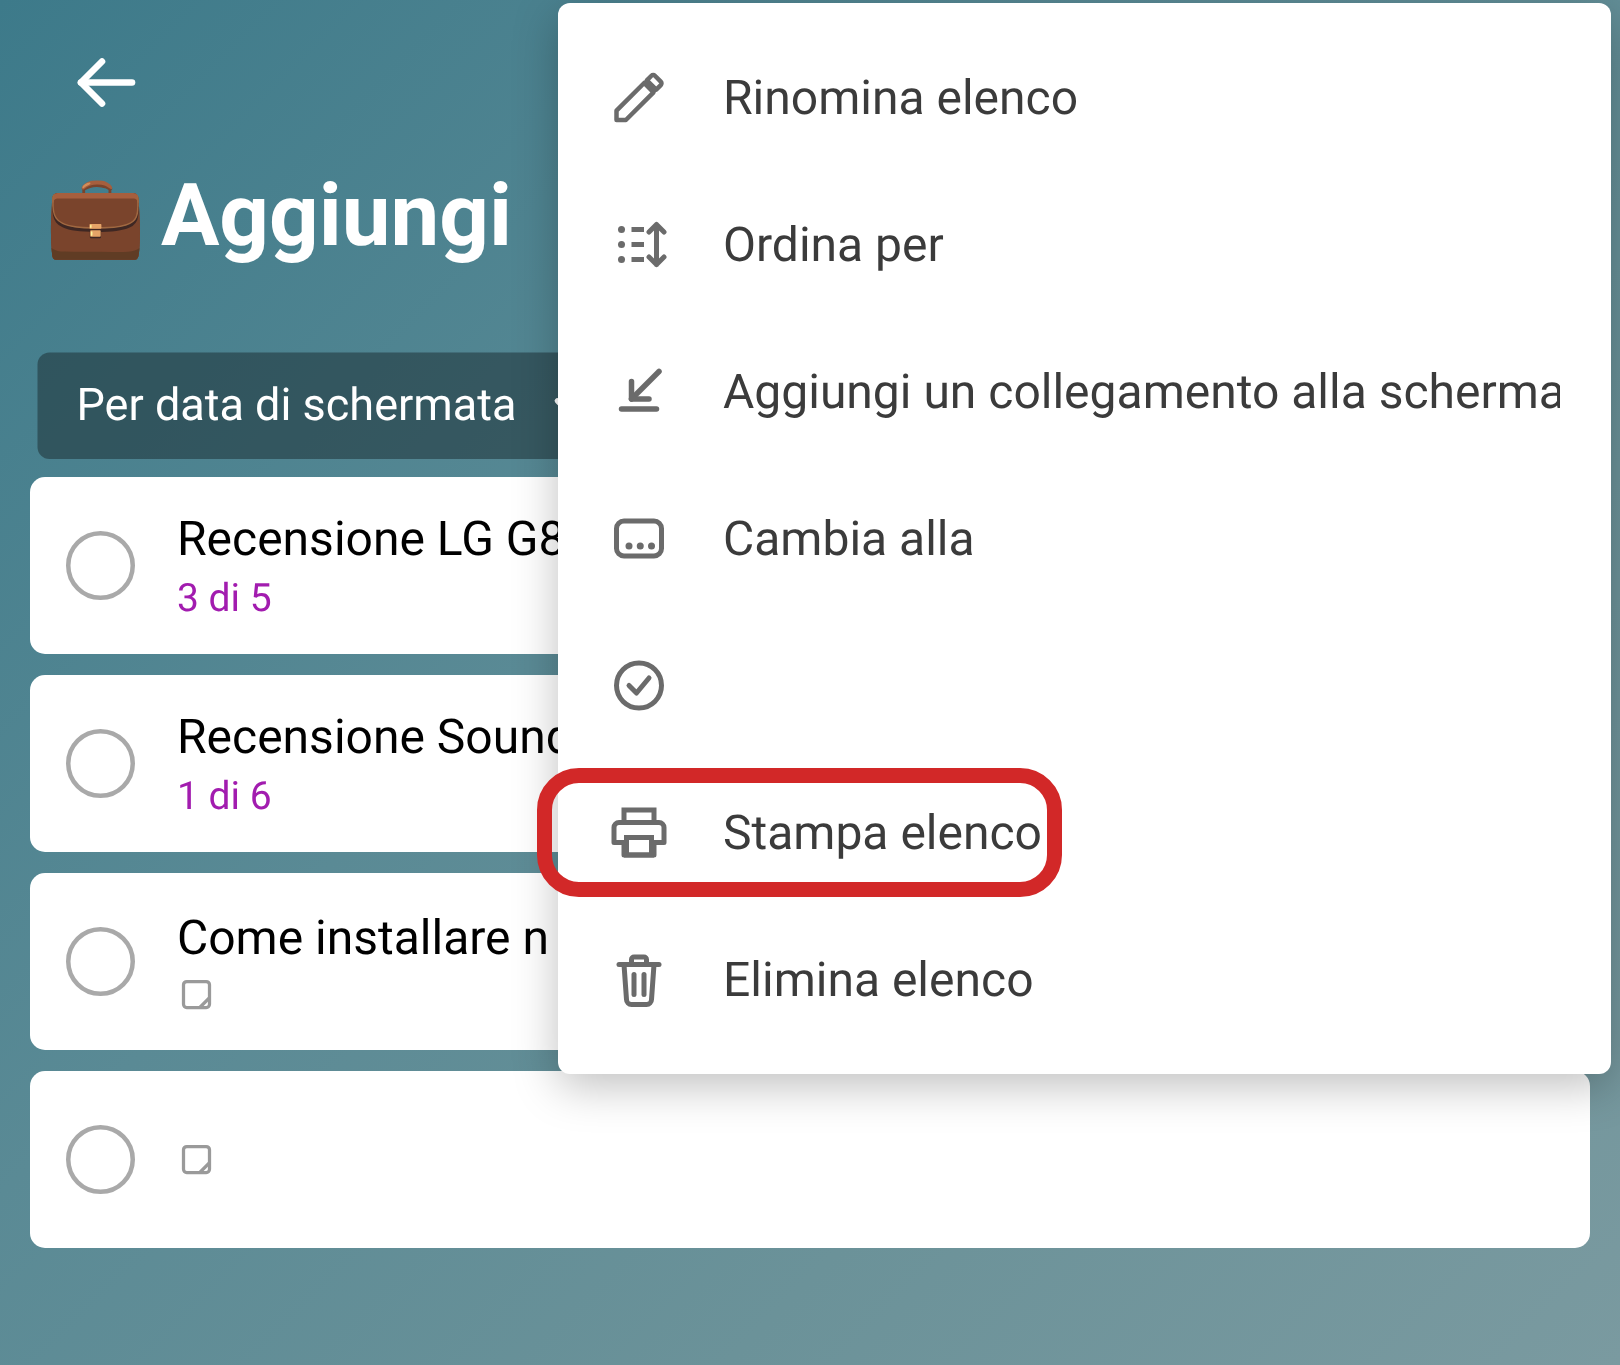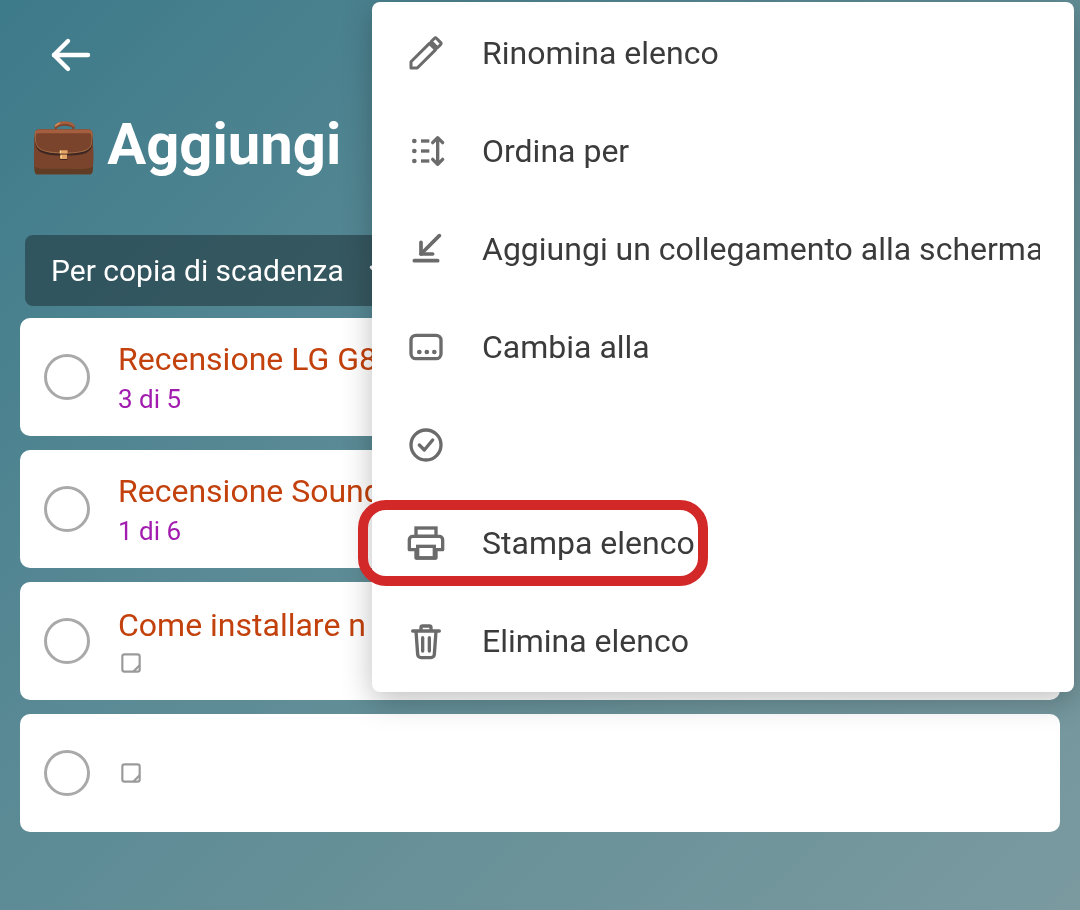--- a/index.html
+++ b/index.html
@@ -65,37 +65,37 @@
     height: 46px;
     border: 3.5px solid #a9a9a9;
     border-radius: 50%;
     margin-right: 28px;
     flex-shrink: 0;
     cursor: pointer;
   }
   .task-body { display: flex; flex-direction: column; }
   .task-title {
     font-size: 32px;
-    color: #c2410c;
+    color: #000000;
     margin-bottom: 6px;
     white-space: nowrap;
     overflow: hidden;
   }
   .task-sub { font-size: 26px; color: #a21caf; display: flex; align-items: center; }
   .note-icon { color: #888; }
   
   .menu {
     position: absolute;
     top: 2px;
     right: 6px;
     width: 702px;
     background: #fff;
     border-radius: 8px;
     box-shadow: 0 8px 30px rgba(0,0,0,0.25);
-    padding: 2px 0;
+    padding: 14px 0;
   }
   .menu-item {
     display: flex;
     align-items: center;
     padding: 0 34px;
     height: 98px;
     cursor: pointer;
     position: relative;
   }
   .menu-icon {
@@ -131,21 +131,21 @@
     <polyline points="11 5 4 12 11 19"></polyline>
   </svg>
 </div>
 
 <div class="list-title">
   <span class="emoji">💼</span>
   <span>Aggiungi</span>
 </div>
 
 <div class="sort-chip">
-  <span>Per copia di scadenza</span>
+  <span>Per data di schermata</span>
   <svg viewBox="0 0 24 24" fill="none" stroke="#fff" stroke-width="2.8" stroke-linecap="round" stroke-linejoin="round">
     <polyline points="6 9 12 15 18 9"></polyline>
   </svg>
 </div>
 
 <div class="tasks" id="task-list">
     <div class="task-card">
       <div class="task-circle"></div>
       <div class="task-body">
         <div class="task-title">Recensione LG G8</div>

